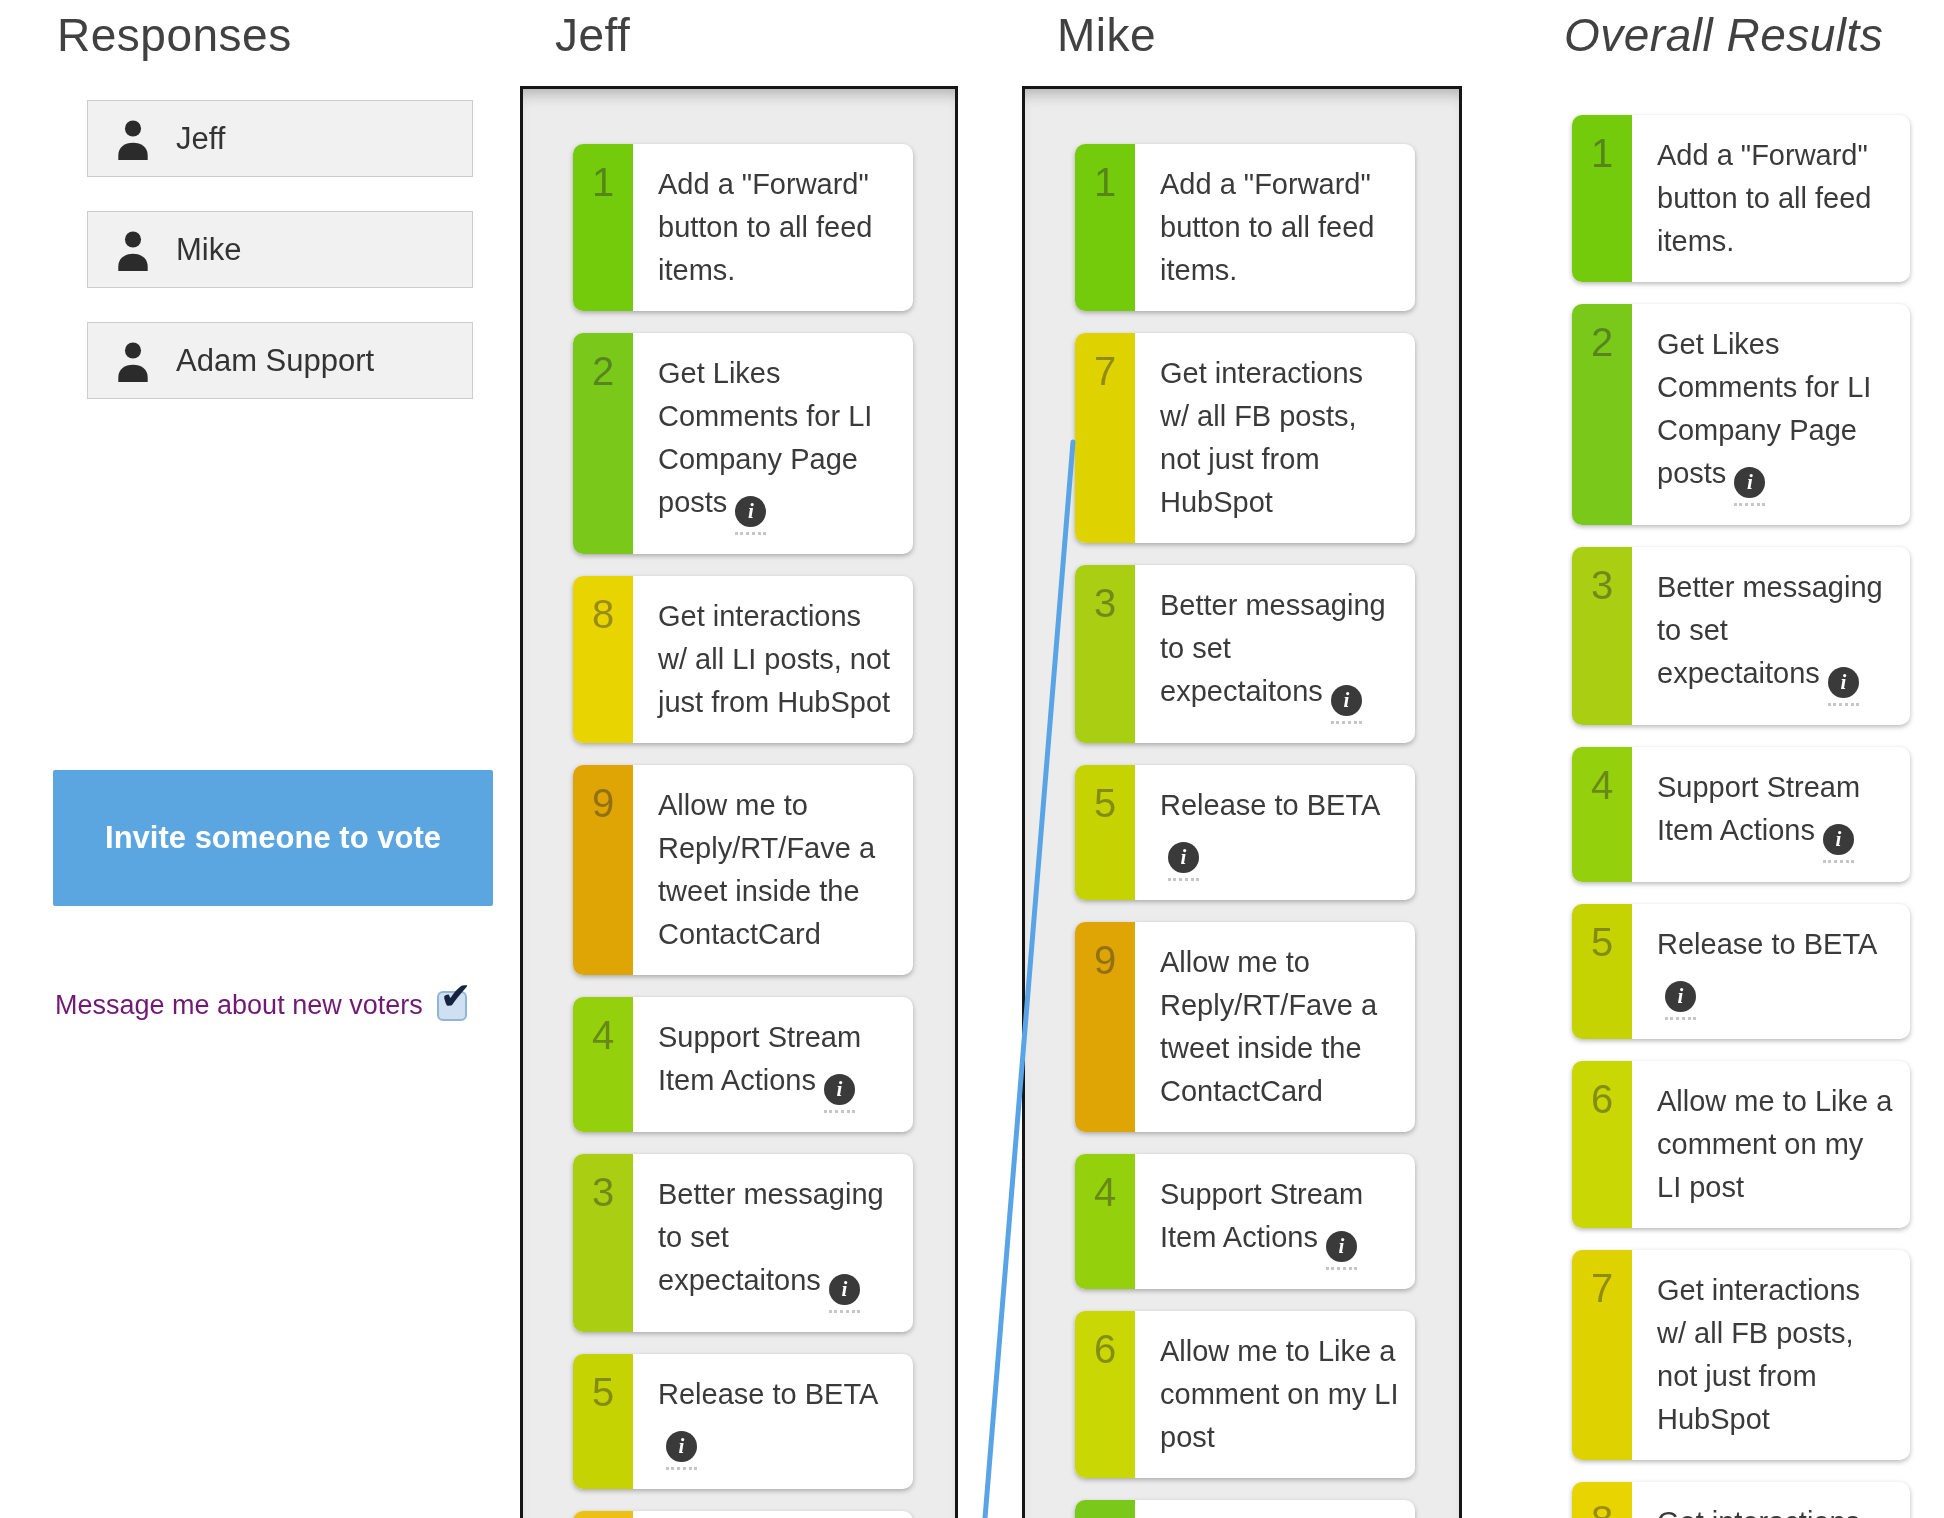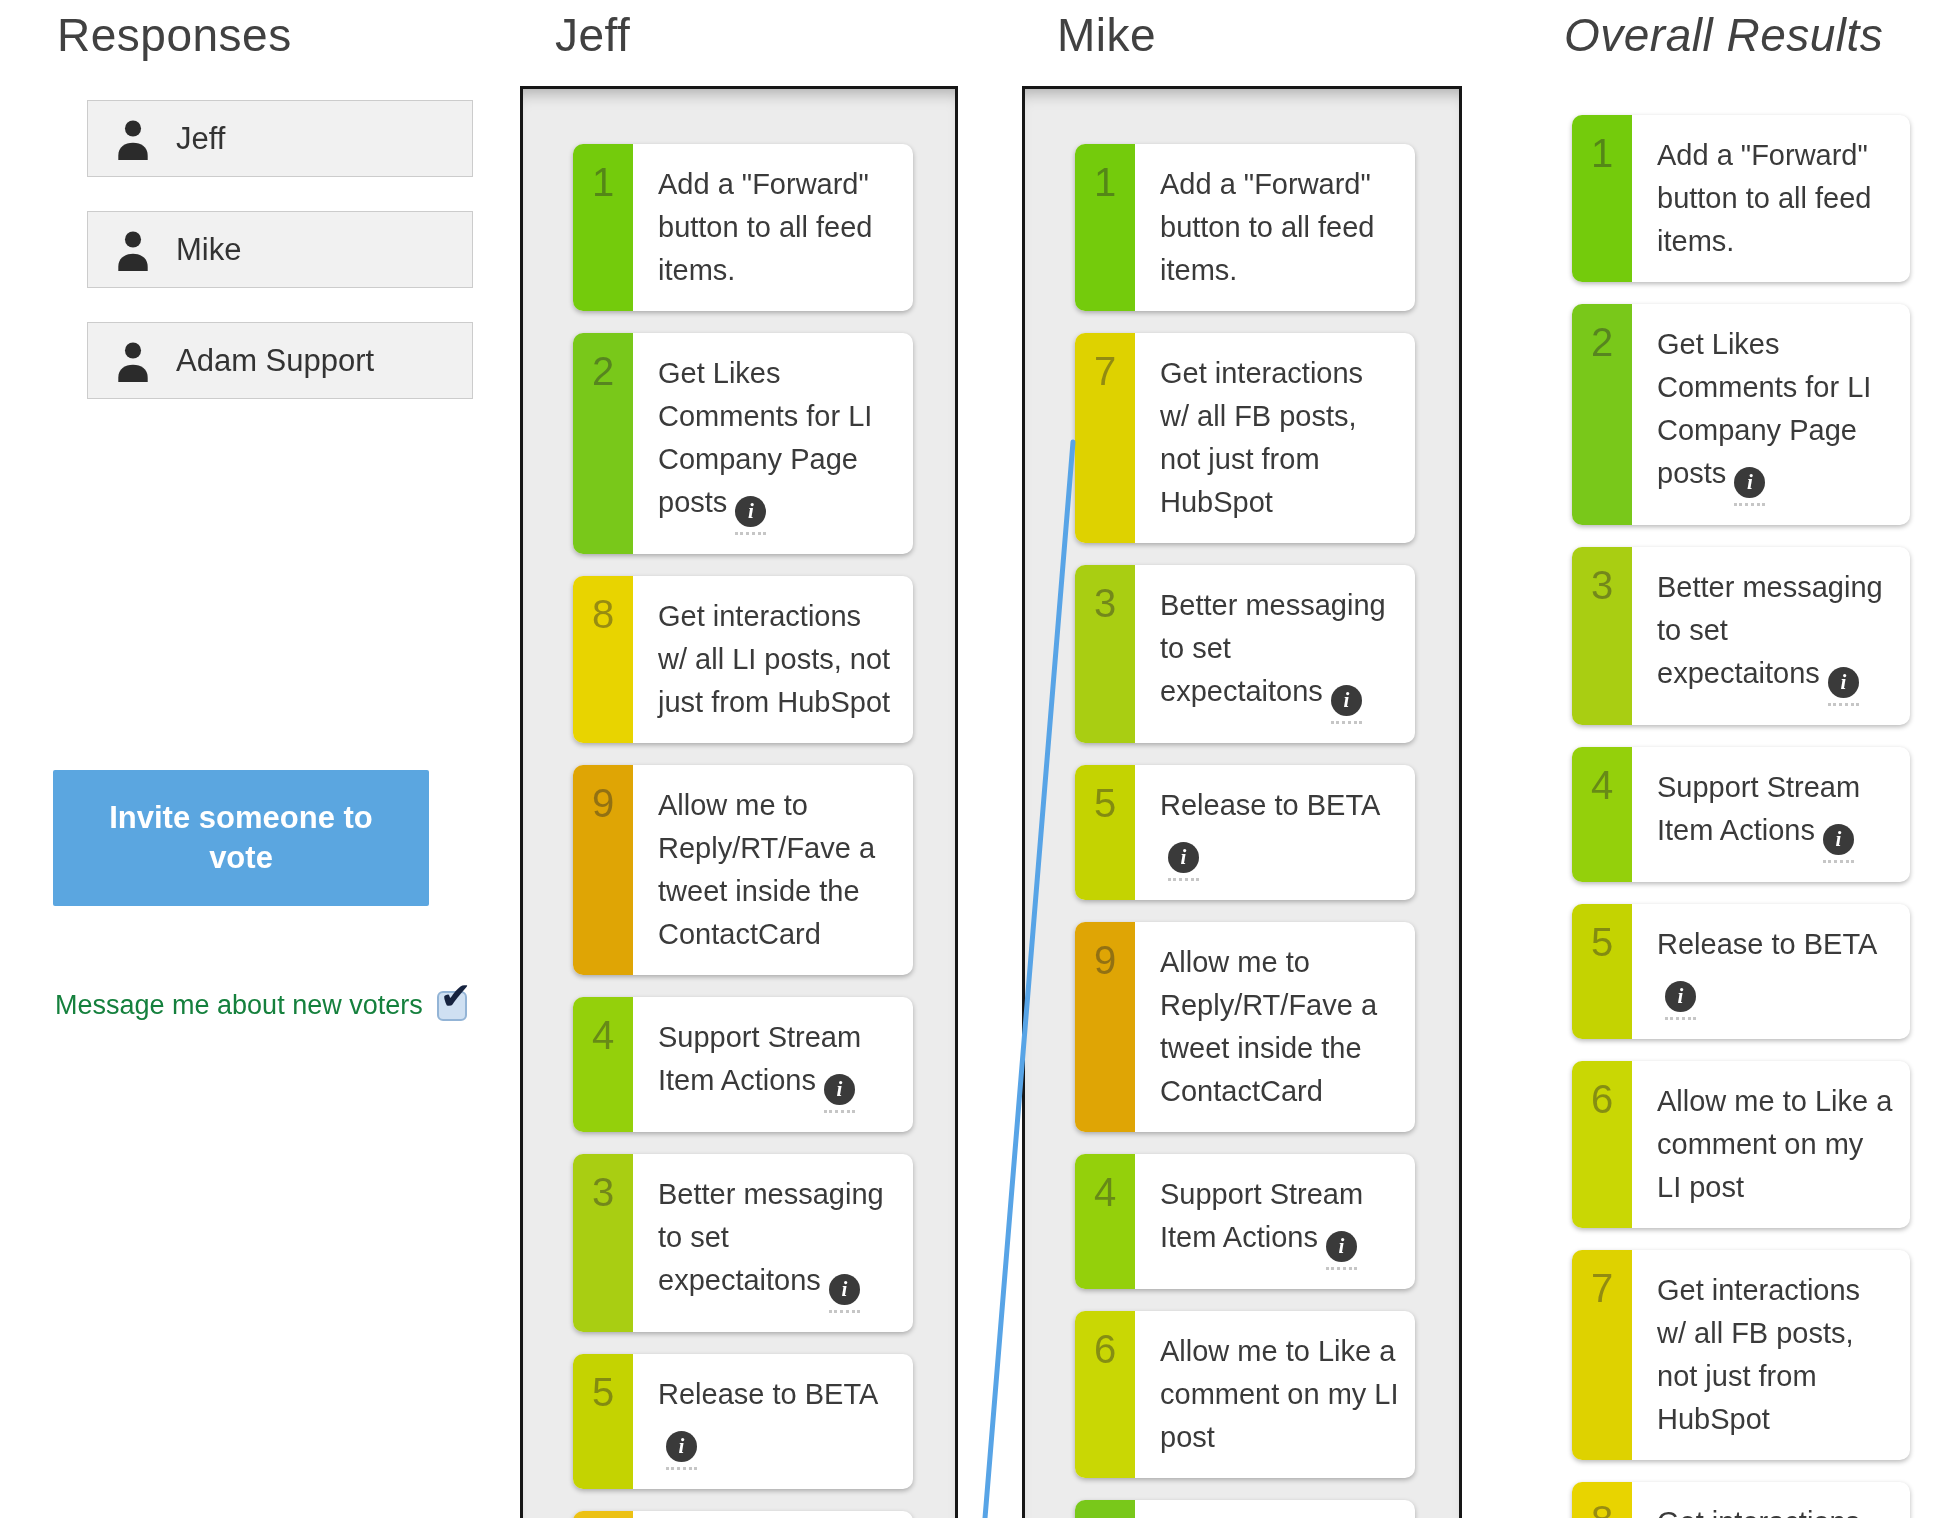--- a/index.html
+++ b/index.html
@@ -18,29 +18,29 @@
   #voter-list{position:absolute;left:87px;top:100px;width:386px;}
   .voter-row{
     height:77px;margin-bottom:34px;background:#f1f1f1;border:1px solid #cccccc;
     display:flex;align-items:center;box-sizing:border-box;padding-left:24px;
     cursor:pointer;
   }
   .voter-icon{width:42px;height:46px;margin-right:22px;flex:0 0 auto;}
   .voter-icon svg{width:100%;height:100%;display:block;}
   .voter-name{font-size:31px;color:#333;}
   #invite-button{
-    position:absolute;left:53px;top:770px;width:376px;height:136px;
+    position:absolute;left:53px;top:770px;width:440px;height:136px;
     background:#5ba6e0;color:#ffffff;border:none;border-radius:2px;
     font-size:31px;font-weight:700;line-height:40px;text-align:center;
     font-family:inherit;cursor:pointer;padding:0 40px;box-sizing:border-box;
   }
   #notify-row{
     position:absolute;left:55px;top:990px;display:flex;align-items:center;
   }
-  #notify-label{font-size:27px;color:#15803d;margin-right:14px;}
+  #notify-label{font-size:27px;color:#701a75;margin-right:14px;}
   #notify-checkbox{
     width:30px;height:30px;border-radius:6px;position:relative;
     background:#cfe0f2;border:2px solid #93b4d6;box-sizing:border-box;
     cursor:pointer;flex:0 0 auto;
   }
   #notify-checkbox .check{
     position:absolute;top:-16px;left:1px;font-size:38px;line-height:38px;
     color:#16233f;font-weight:700;
   }
   

